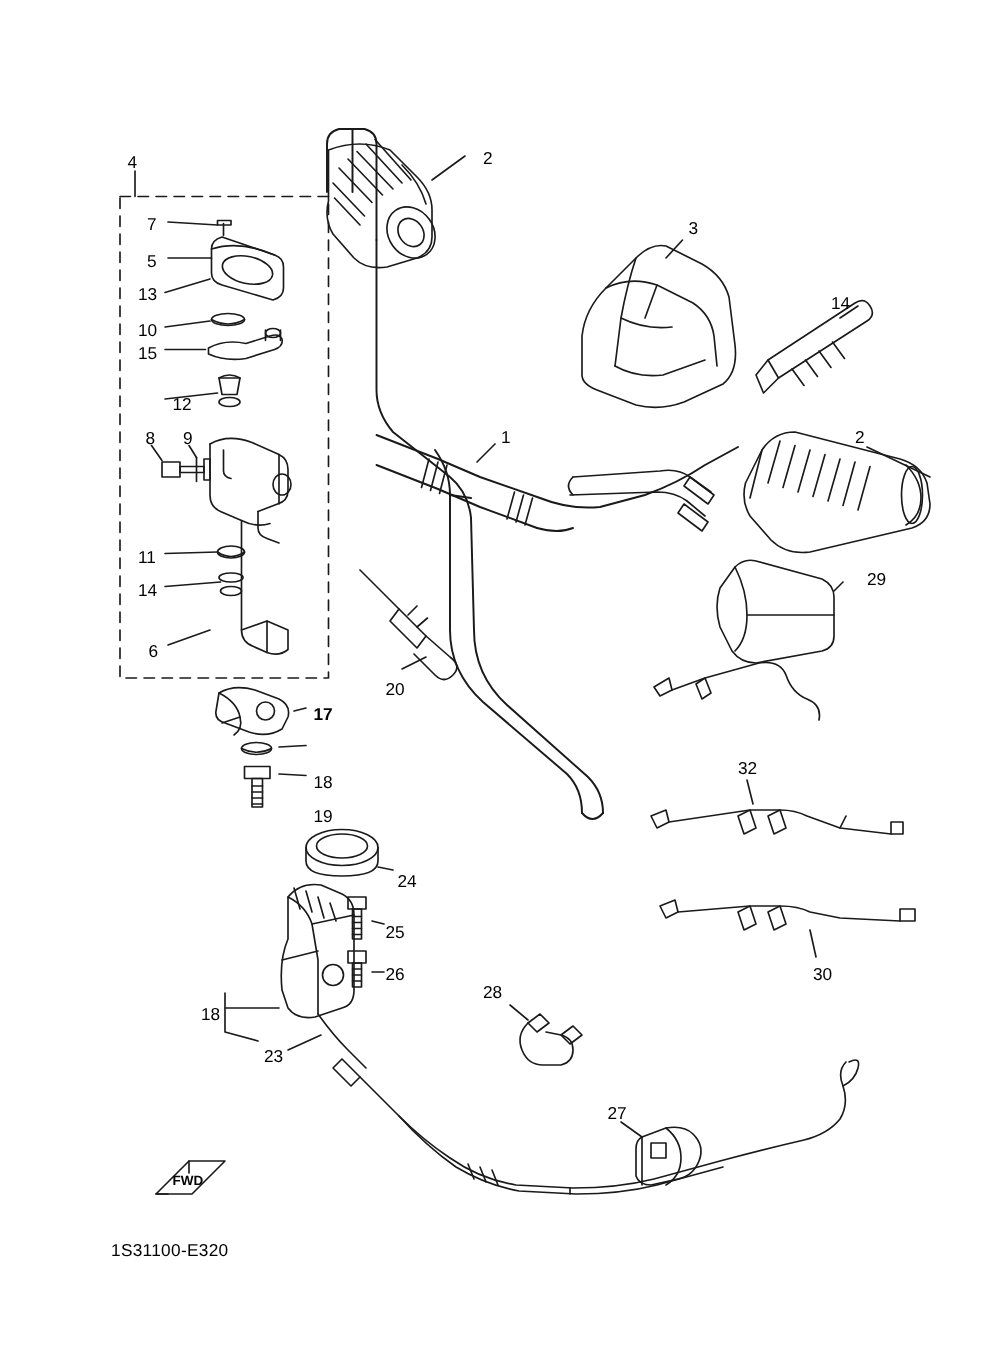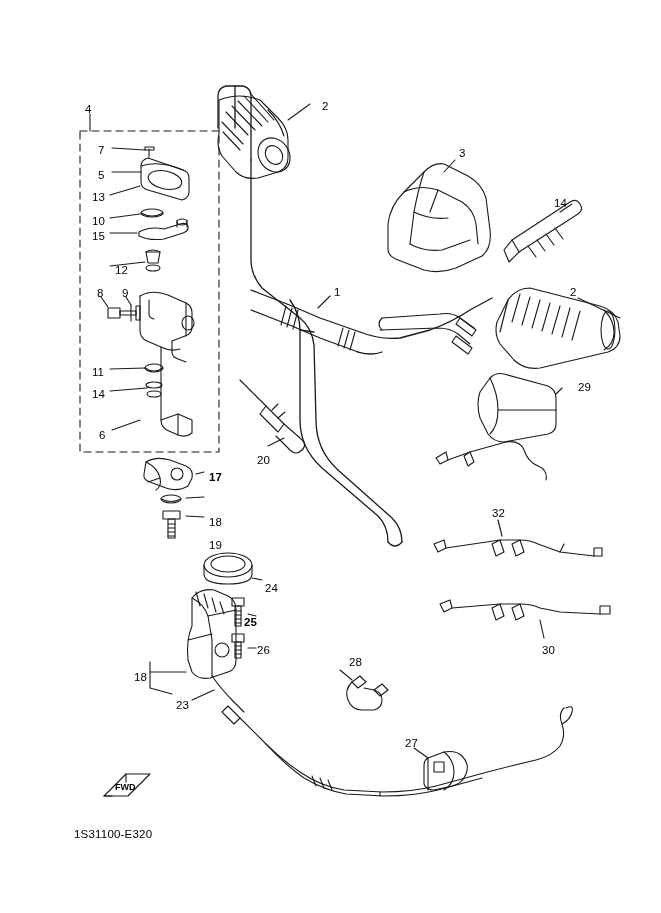--- a/index.html
+++ b/index.html
@@ -344,23 +344,23 @@
       <div class="callout" style="left: 92px; top: 367px;">11</div>
       <div class="callout" style="left: 92px; top: 389px;">14</div>
       <div class="callout" style="left: 99px; top: 430px;">6</div>
       <div class="callout" style="left: 257px; top: 455px;">20</div>
       <div class="callout" style="left: 209px; top: 472px; font-weight: bold;">17</div>
       <div class="callout" style="left: 492px; top: 508px;">32</div>
       <div class="callout" style="left: 209px; top: 497px; margin-top: 43px;">19</div>
       <div class="callout" style="left: 209px; top: 517px;">18</div>
       <div class="callout" style="left: 265px; top: 583px;">24</div>
       <div class="callout" style="left: 542px; top: 645px;">30</div>
-      <div class="callout" style="left: 244px; top: 617px; font-weight: bold;">25</div>
+      <div class="callout" style="left: 257px; top: 617px;">25</div>
       <div class="callout" style="left: 257px; top: 645px;">26</div>
-      <div class="callout" style="left: 349px; top: 657px;">28</div>
+      <div class="callout" style="left: 322px; top: 657px;">28</div>
       <div class="callout" style="left: 134px; top: 672px;">18</div>
       <div class="callout" style="left: 176px; top: 700px;">23</div>
       <div class="callout" style="left: 405px; top: 738px;">27</div>
     </div>
 
   <div id="fwd-label">FWD</div>
   <div id="part-code">1S31100-E320</div>
 
 </div>
 

